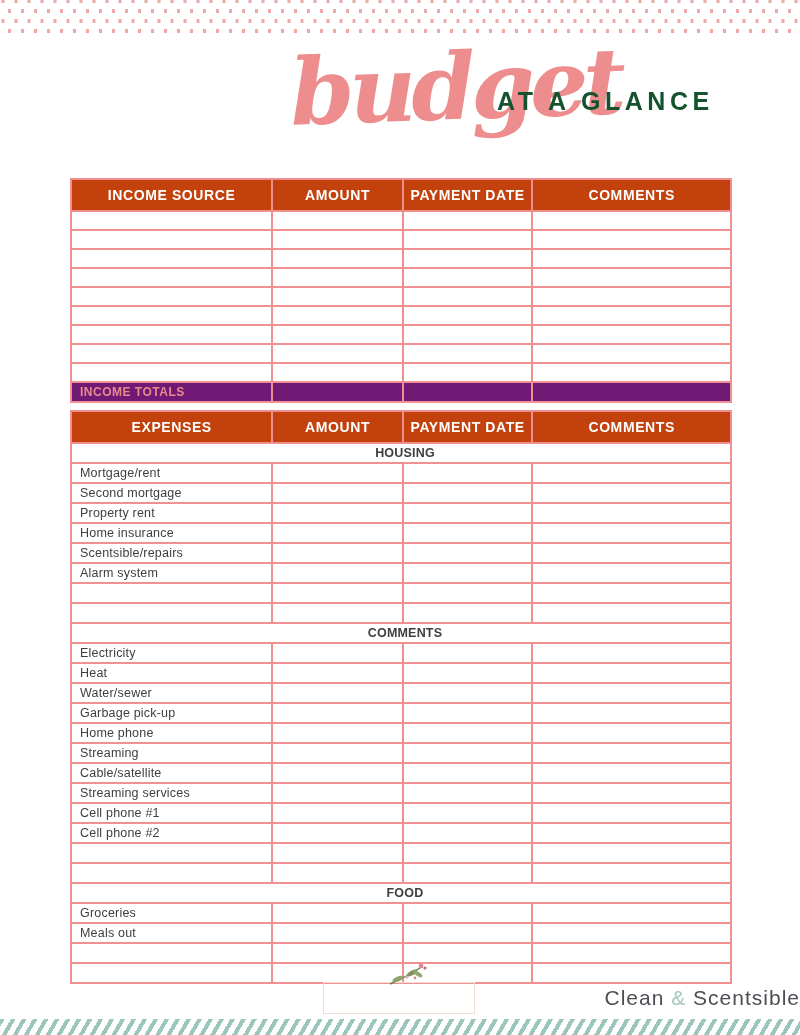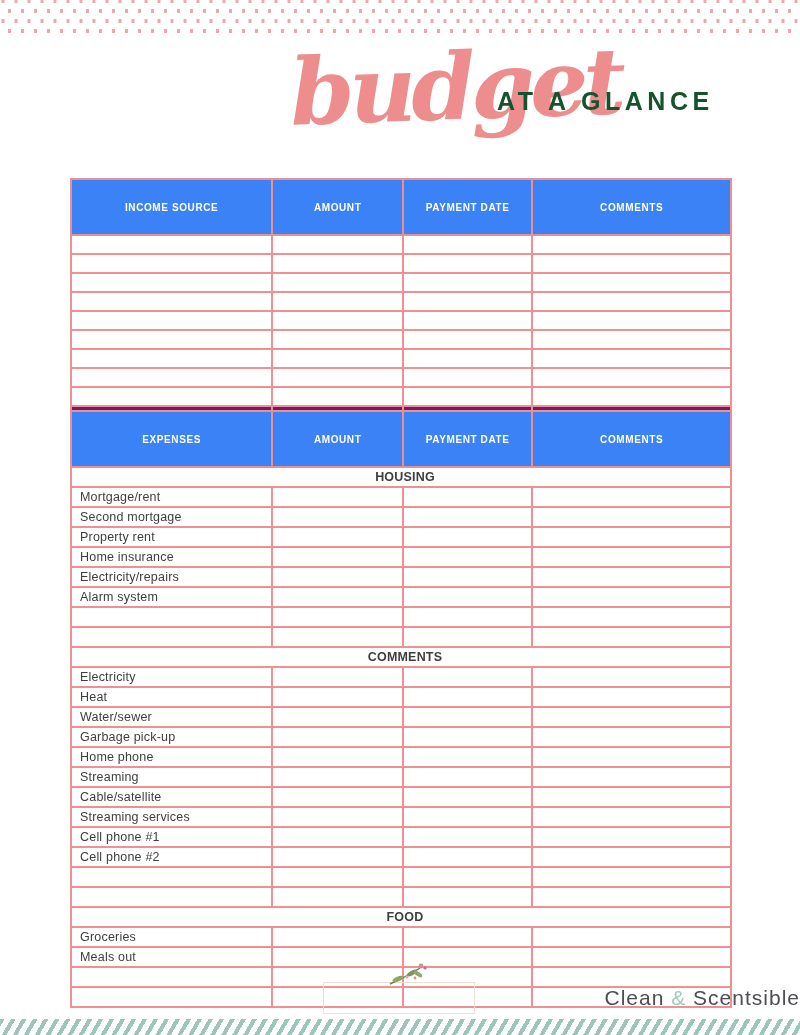--- a/index.html
+++ b/index.html
@@ -33,23 +33,23 @@
   }
 
   
   table.sheet{
     position:absolute;left:70px;width:662px;
     border-collapse:collapse;table-layout:fixed;
   }
   #income-table{top:178px;}
   #expense-table{top:410px;}
   table.sheet th{
-    background:#3b82f6;color:#ffffff;
-    font-size:10px;font-weight:bold;letter-spacing:.6px;
-    height:18px;padding:18px 0;text-align:center;
+    background:#c2410c;color:#ffffff;
+    font-size:14px;font-weight:bold;letter-spacing:.6px;
+    height:18px;padding:6px 0;text-align:center;
     border:2px solid #ef8e8e;border-left:2px solid #ffffff;
   }
   table.sheet th:first-child{border-left:2px solid #ef8e8e;}
   table.sheet td{
     border:2px solid #f09090;background:#ffffff;
     height:17px;padding:0 0 0 8px;
     font-size:12.5px;color:#3e3e3e;letter-spacing:.2px;
     overflow:hidden;white-space:nowrap;
   }
   #expense-table td{height:18px;}
@@ -204,21 +204,21 @@
         <td></td>
         <td></td>
       </tr>
       <tr>
         <td>Home insurance</td>
         <td></td>
         <td></td>
         <td></td>
       </tr>
       <tr>
-        <td>Electricity/repairs</td>
+        <td>Scentsible/repairs</td>
         <td></td>
         <td></td>
         <td></td>
       </tr>
       <tr>
         <td>Alarm system</td>
         <td></td>
         <td></td>
         <td></td>
       </tr>

